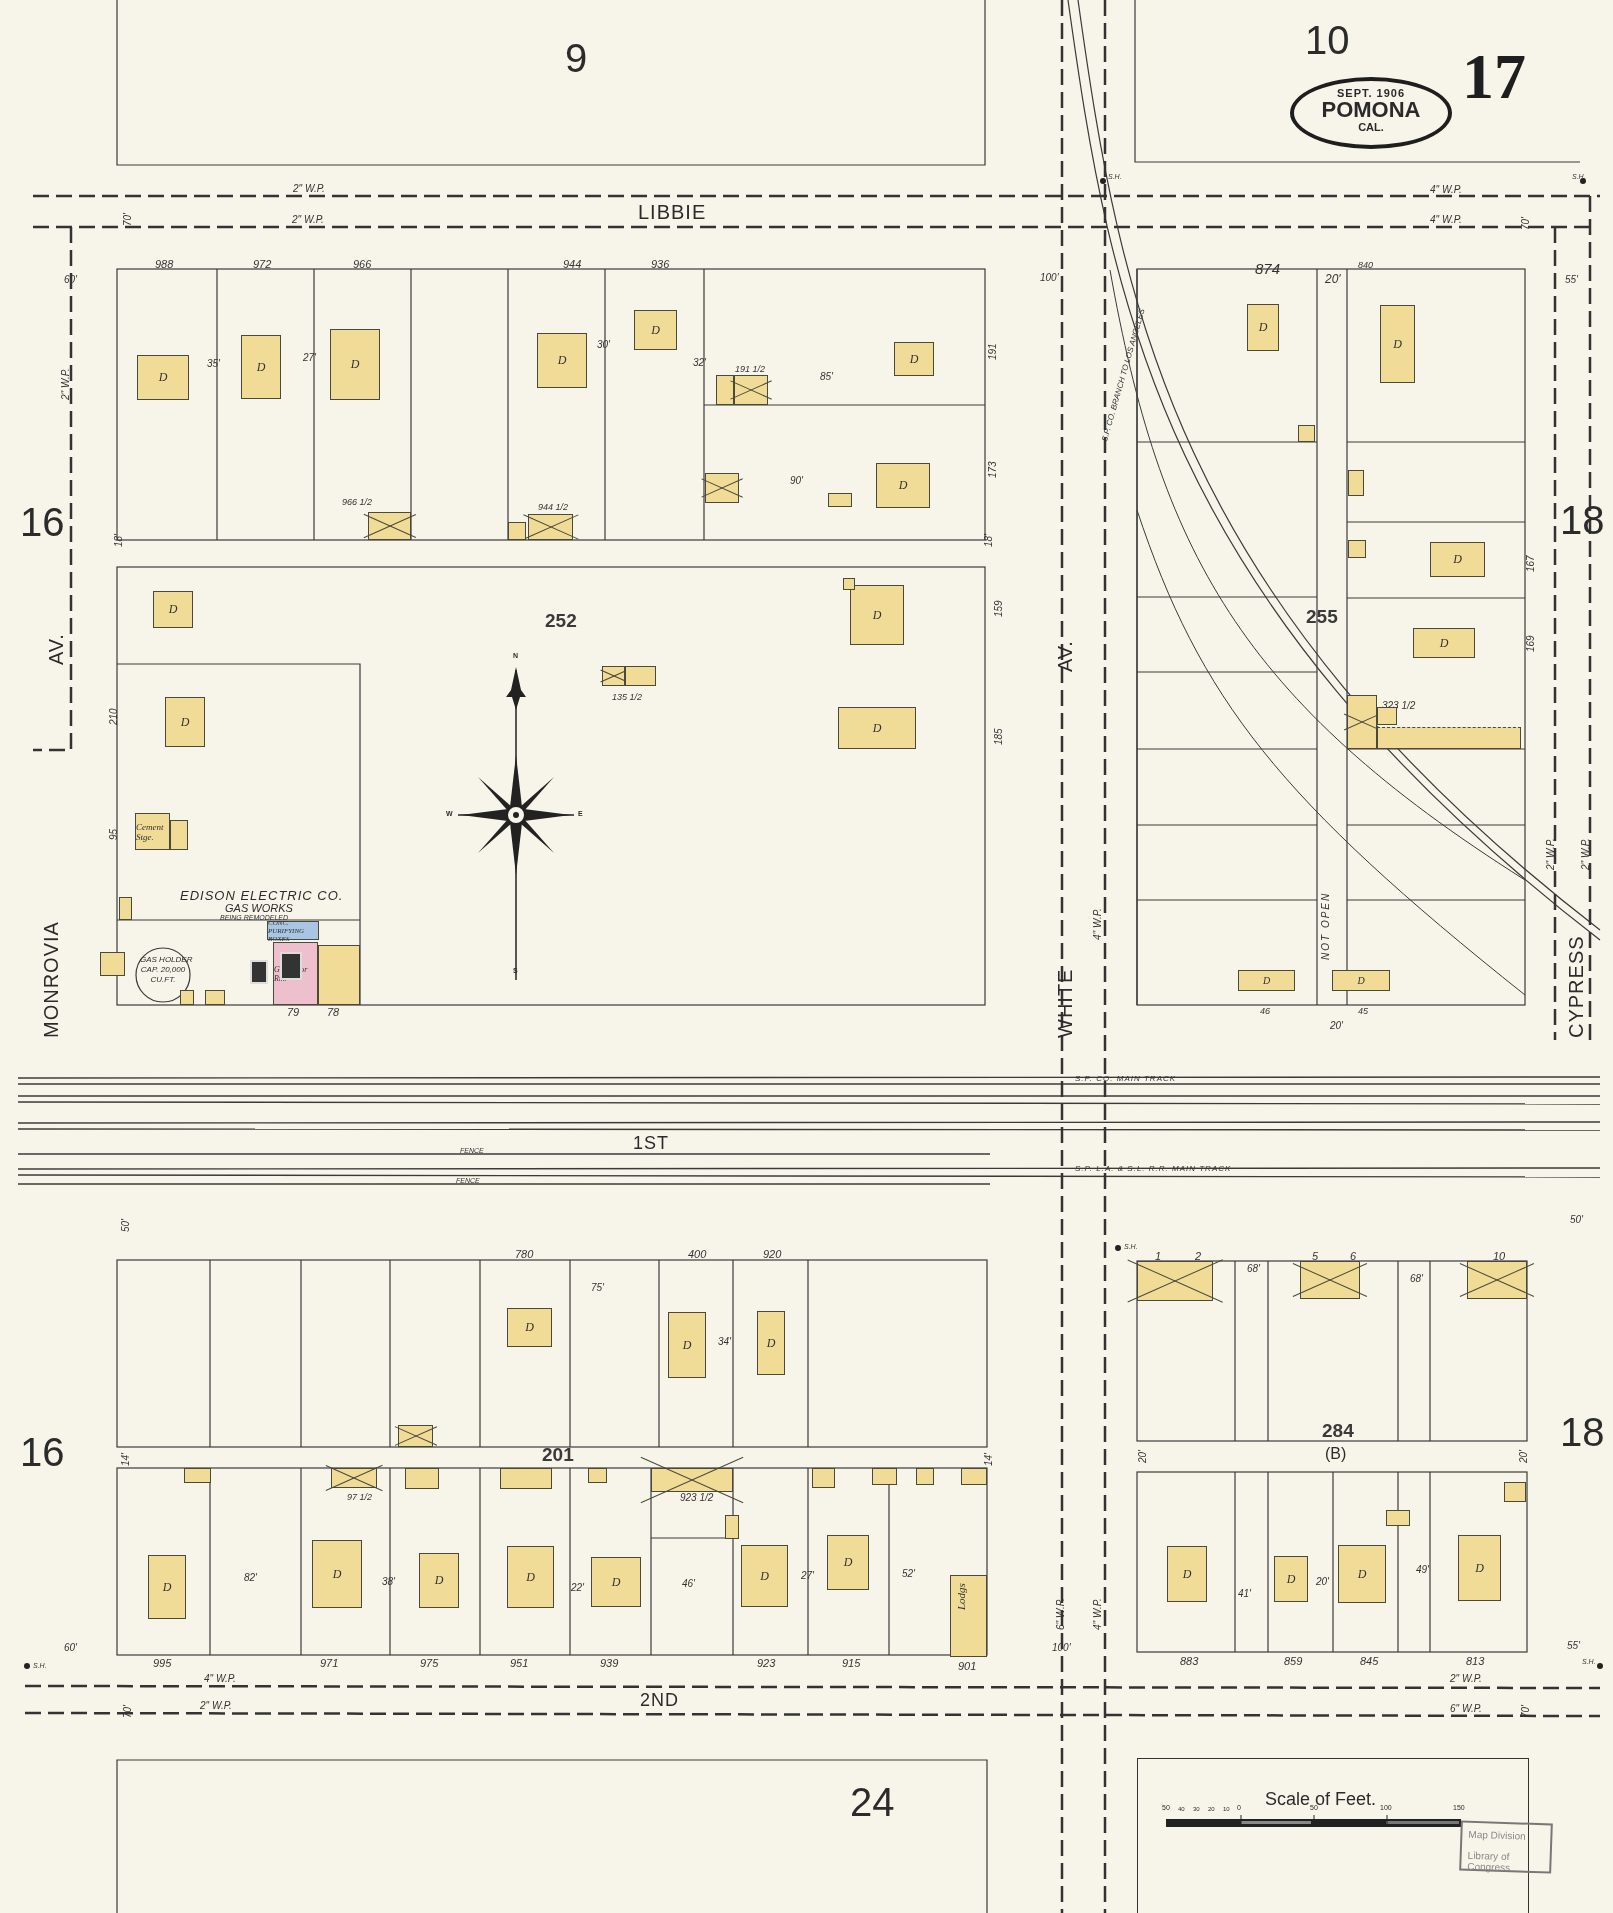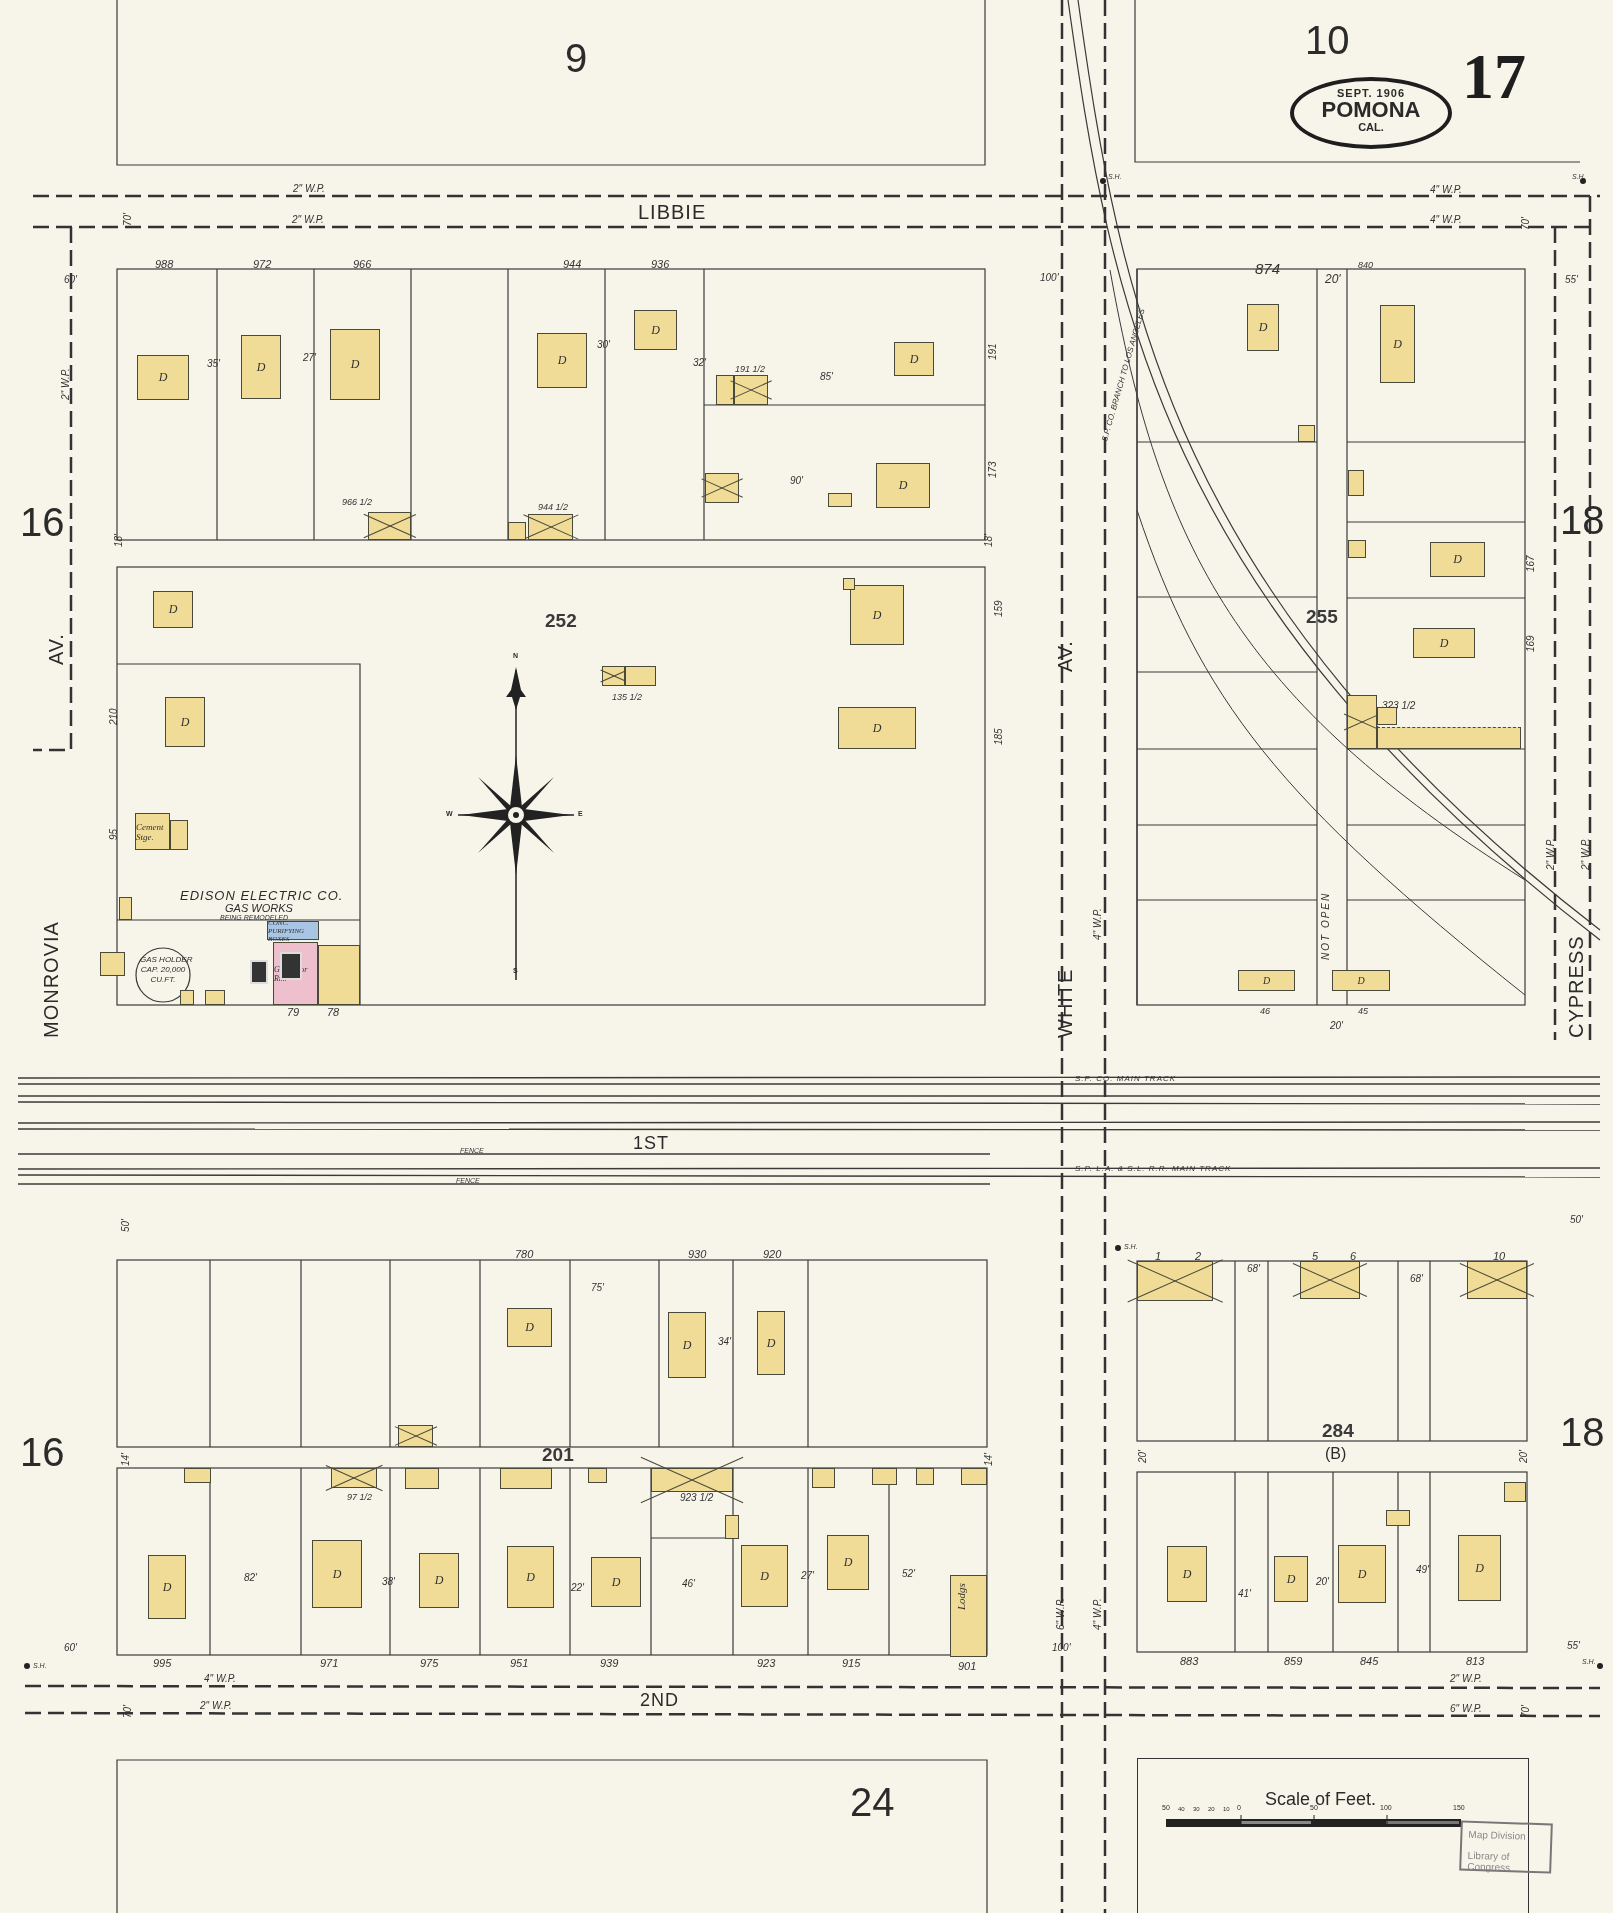--- a/index.html
+++ b/index.html
@@ -237,21 +237,21 @@
   <div class="lbl addr" style="left:1255px;top:260px;font-size:15px;">874</div>
   <div class="lbl addr" style="left:1358px;top:260px;font-size:9px;">840</div>
 
   <div class="lbl addr" style="left:342px;top:497px;font-size:9px;">966 1/2</div>
   <div class="lbl addr" style="left:538px;top:502px;font-size:9px;">944 1/2</div>
   <div class="lbl addr" style="left:735px;top:364px;font-size:9px;">191 1/2</div>
   <div class="lbl addr" style="left:706px;top:491px;font-size:9px;">173 1/2</div>
   <div class="lbl addr" style="left:612px;top:692px;font-size:9px;">135 1/2</div>
 
   <div class="lbl addr" style="left:515px;top:1248px;">780</div>
-  <div class="lbl addr" style="left:688px;top:1248px;">930</div>
+  <div class="lbl addr" style="left:688px;top:1248px;">400</div>
   <div class="lbl addr" style="left:763px;top:1248px;">920</div>
   <div class="lbl addr" style="left:153px;top:1657px;">995</div>
   <div class="lbl addr" style="left:320px;top:1657px;">971</div>
   <div class="lbl addr" style="left:420px;top:1657px;">975</div>
   <div class="lbl addr" style="left:510px;top:1657px;">951</div>
   <div class="lbl addr" style="left:600px;top:1657px;">939</div>
   <div class="lbl addr" style="left:757px;top:1657px;">923</div>
   <div class="lbl addr" style="left:842px;top:1657px;">915</div>
   <div class="lbl addr" style="left:958px;top:1660px;">901</div>
   <div class="lbl addr" style="left:347px;top:1492px;font-size:9px;">97 1/2</div>

